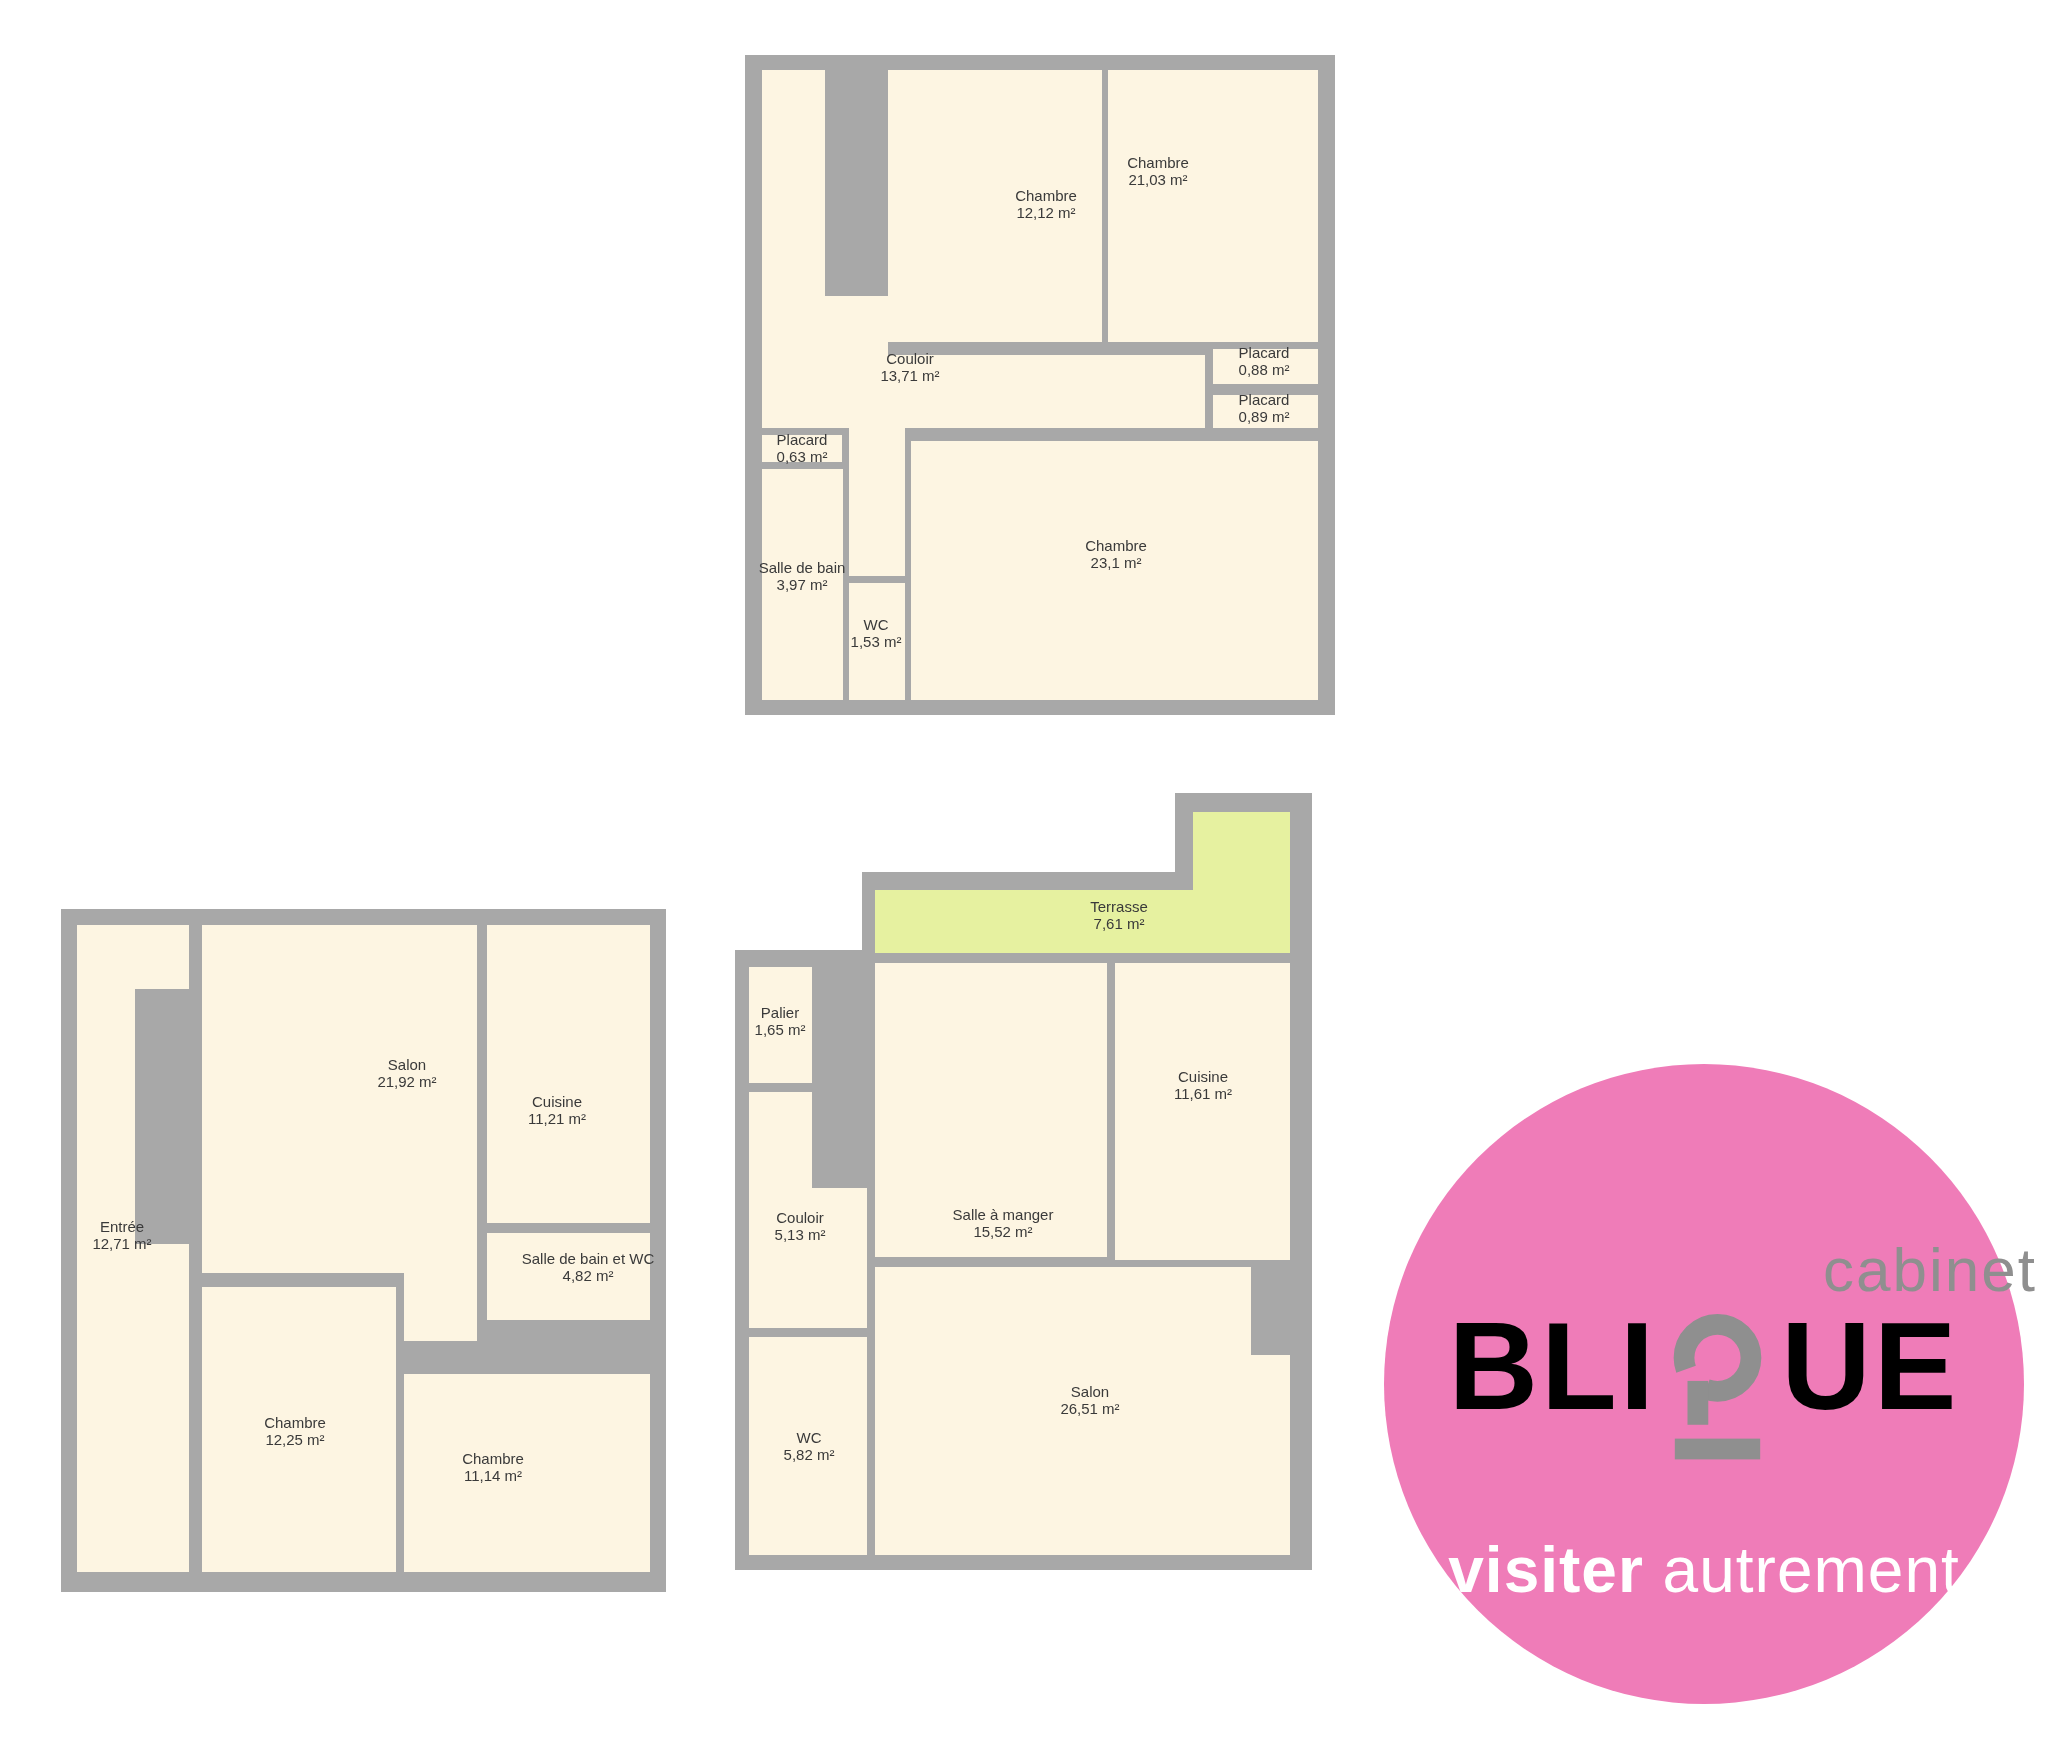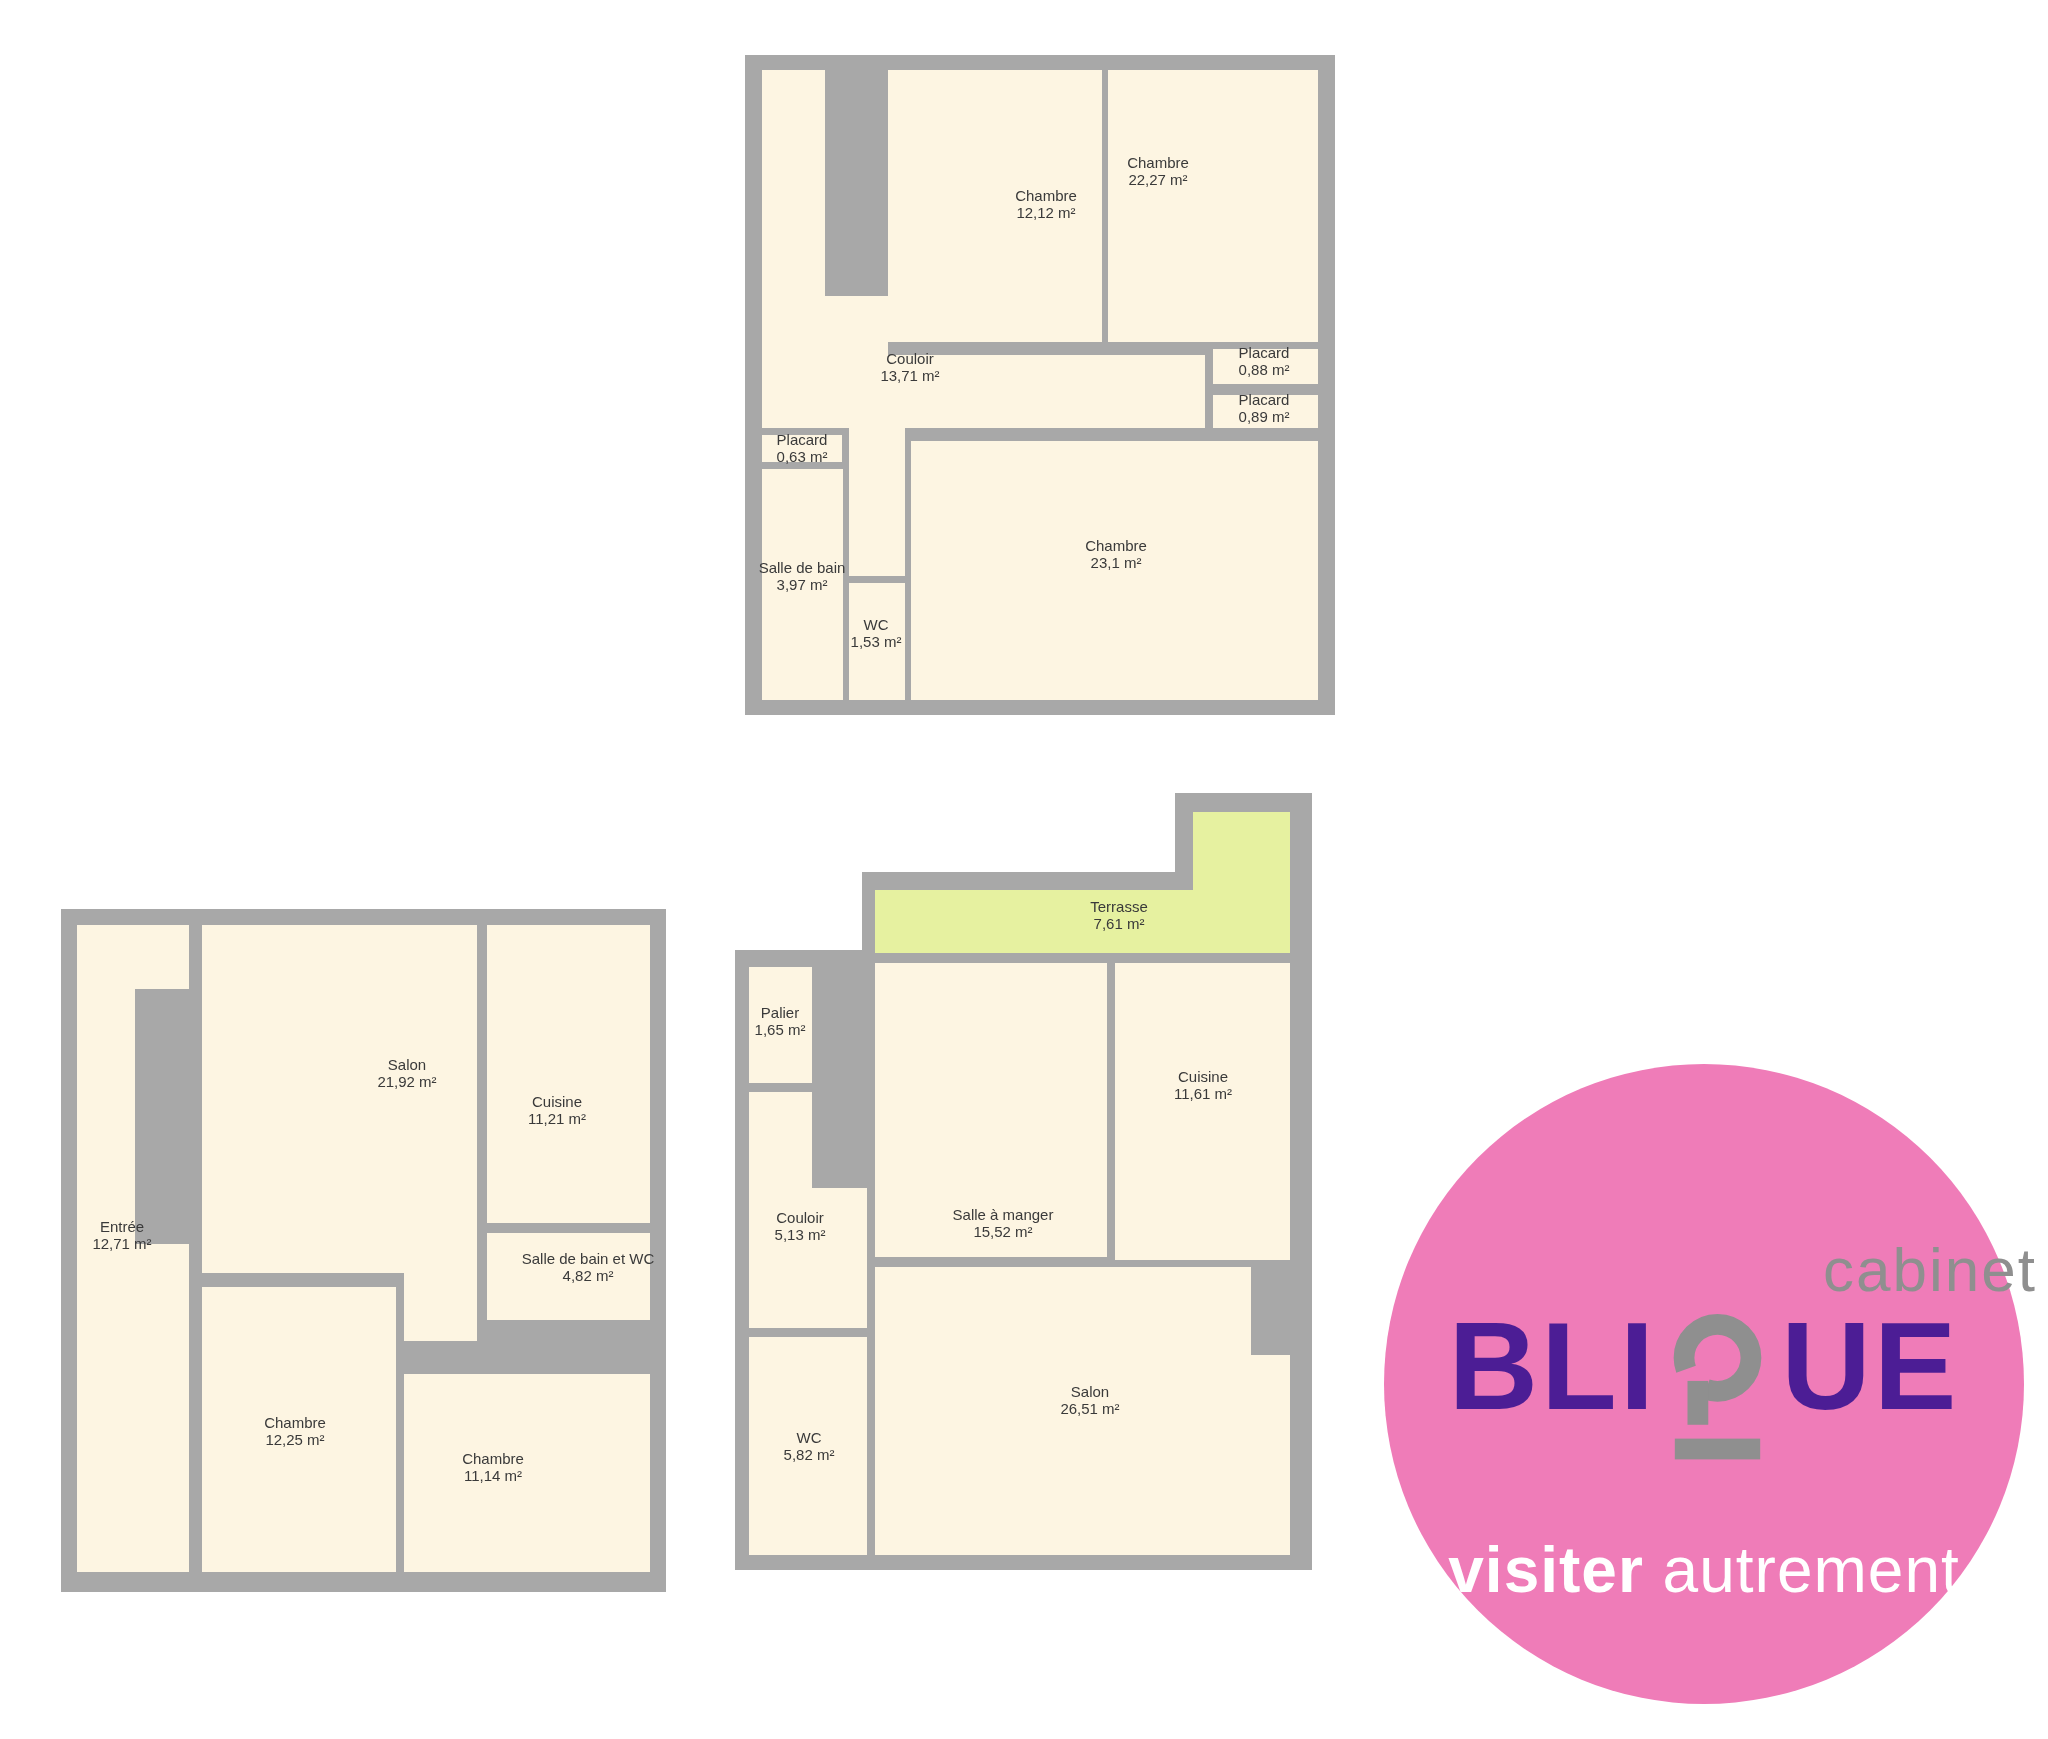--- a/index.html
+++ b/index.html
@@ -11,21 +11,21 @@
   .room{position:absolute;background:var(--floor);}
   .groom{position:absolute;background:var(--terrace);}
   .room-label{position:absolute;transform:translate(-50%,-50%);text-align:center;
               font-size:15px;line-height:16.5px;color:var(--text);white-space:nowrap;}
   .room-label span{display:block;}
   .logo{position:absolute;border-radius:50%;background:var(--pink);}
   .logo-cabinet{position:absolute;top:170px;left:13px;width:100%;text-align:right;
                 font-size:62px;letter-spacing:2px;color:var(--logo-gray);font-weight:400;}
   .logo-brand{position:absolute;top:240px;left:50%;transform:translateX(-50%);
               display:flex;align-items:flex-start;font-size:124px;font-weight:700;
-              color:#4c1d95;line-height:1;letter-spacing:3px;}
+              color:#000000;line-height:1;letter-spacing:3px;}
   .logo-brand .qsvg{width:116px;height:150px;margin:10px 6px 0 2px;}
   .logo-tagline{position:absolute;top:469px;width:100%;text-align:center;font-size:64px;
                 color:#ffffff;letter-spacing:1px;}
   .logo-tagline .tb{font-weight:700;}
   .logo-tagline .tl{font-weight:300;}
 </style>
 </head>
 <body>
 
 <div class="page">
@@ -44,21 +44,21 @@
     <div class="room" style="left:17px;top:414px;width:81px;height:231px;"></div>
     <div class="room" style="left:104px;top:528px;width:56px;height:117px;"></div>
     <div class="room" style="left:166px;top:386px;width:407px;height:259px;"></div>
 
     <div class="room-label" style="left:301px;top:149px;">
       <span>Chambre</span>
       <span>12,12 m²</span>
     </div>
     <div class="room-label" style="left:413px;top:116px;">
       <span>Chambre</span>
-      <span>22,27 m²</span>
+      <span>21,03 m²</span>
     </div>
     <div class="room-label" style="left:165px;top:312px;">
       <span>Couloir</span>
       <span>13,71 m²</span>
     </div>
     <div class="room-label" style="left:519px;top:306px;">
       <span>Placard</span>
       <span>0,88 m²</span>
     </div>
     <div class="room-label" style="left:519px;top:353px;">

